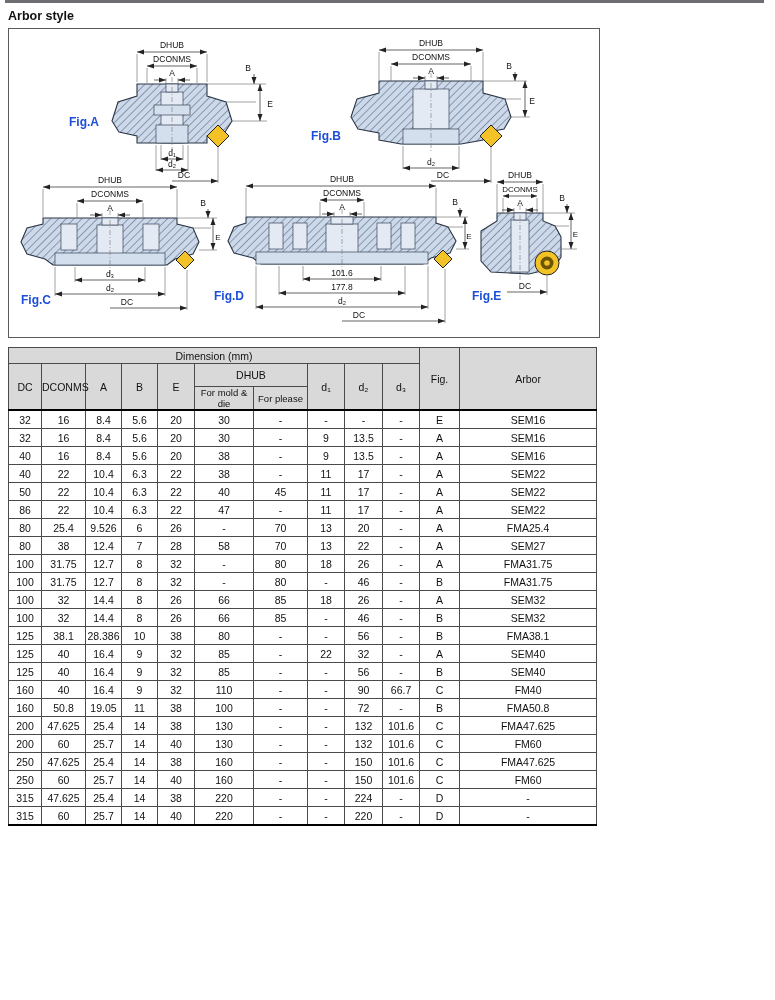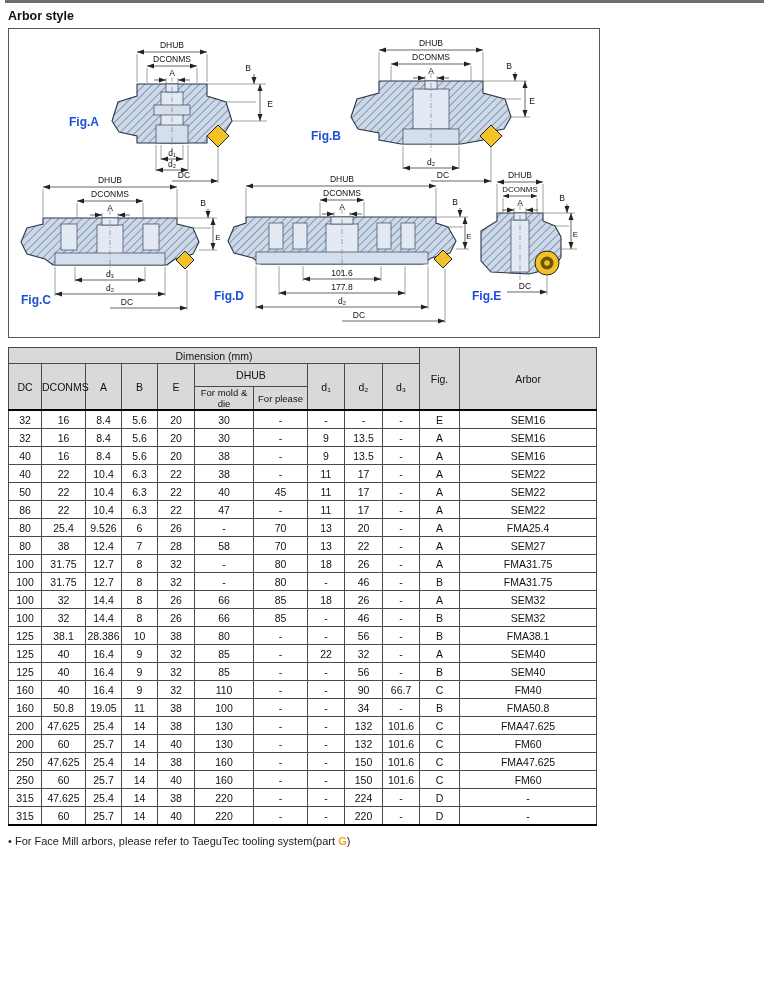--- a/index.html
+++ b/index.html
@@ -622,21 +622,21 @@
         </tr>
         <tr>
           <td>160</td>
           <td>50.8</td>
           <td>19.05</td>
           <td>11</td>
           <td>38</td>
           <td>100</td>
           <td>-</td>
           <td>-</td>
-          <td>34</td>
+          <td>72</td>
           <td>-</td>
           <td>B</td>
           <td>FMA50.8</td>
         </tr>
         <tr>
           <td>200</td>
           <td>47.625</td>
           <td>25.4</td>
           <td>14</td>
           <td>38</td>
@@ -714,18 +714,14 @@
           <td>-</td>
           <td>-</td>
           <td>220</td>
           <td>-</td>
           <td>D</td>
           <td>-</td>
         </tr>
       </tbody>
   </table>
 
-  <div class="footnote">
-    <span>•</span>
-    <span>For Face Mill arbors, please refer to TaeguTec tooling system(part </span><span class="g">G</span><span>)</span>
-  </div>
 
 </div>
 
 </body></html>

